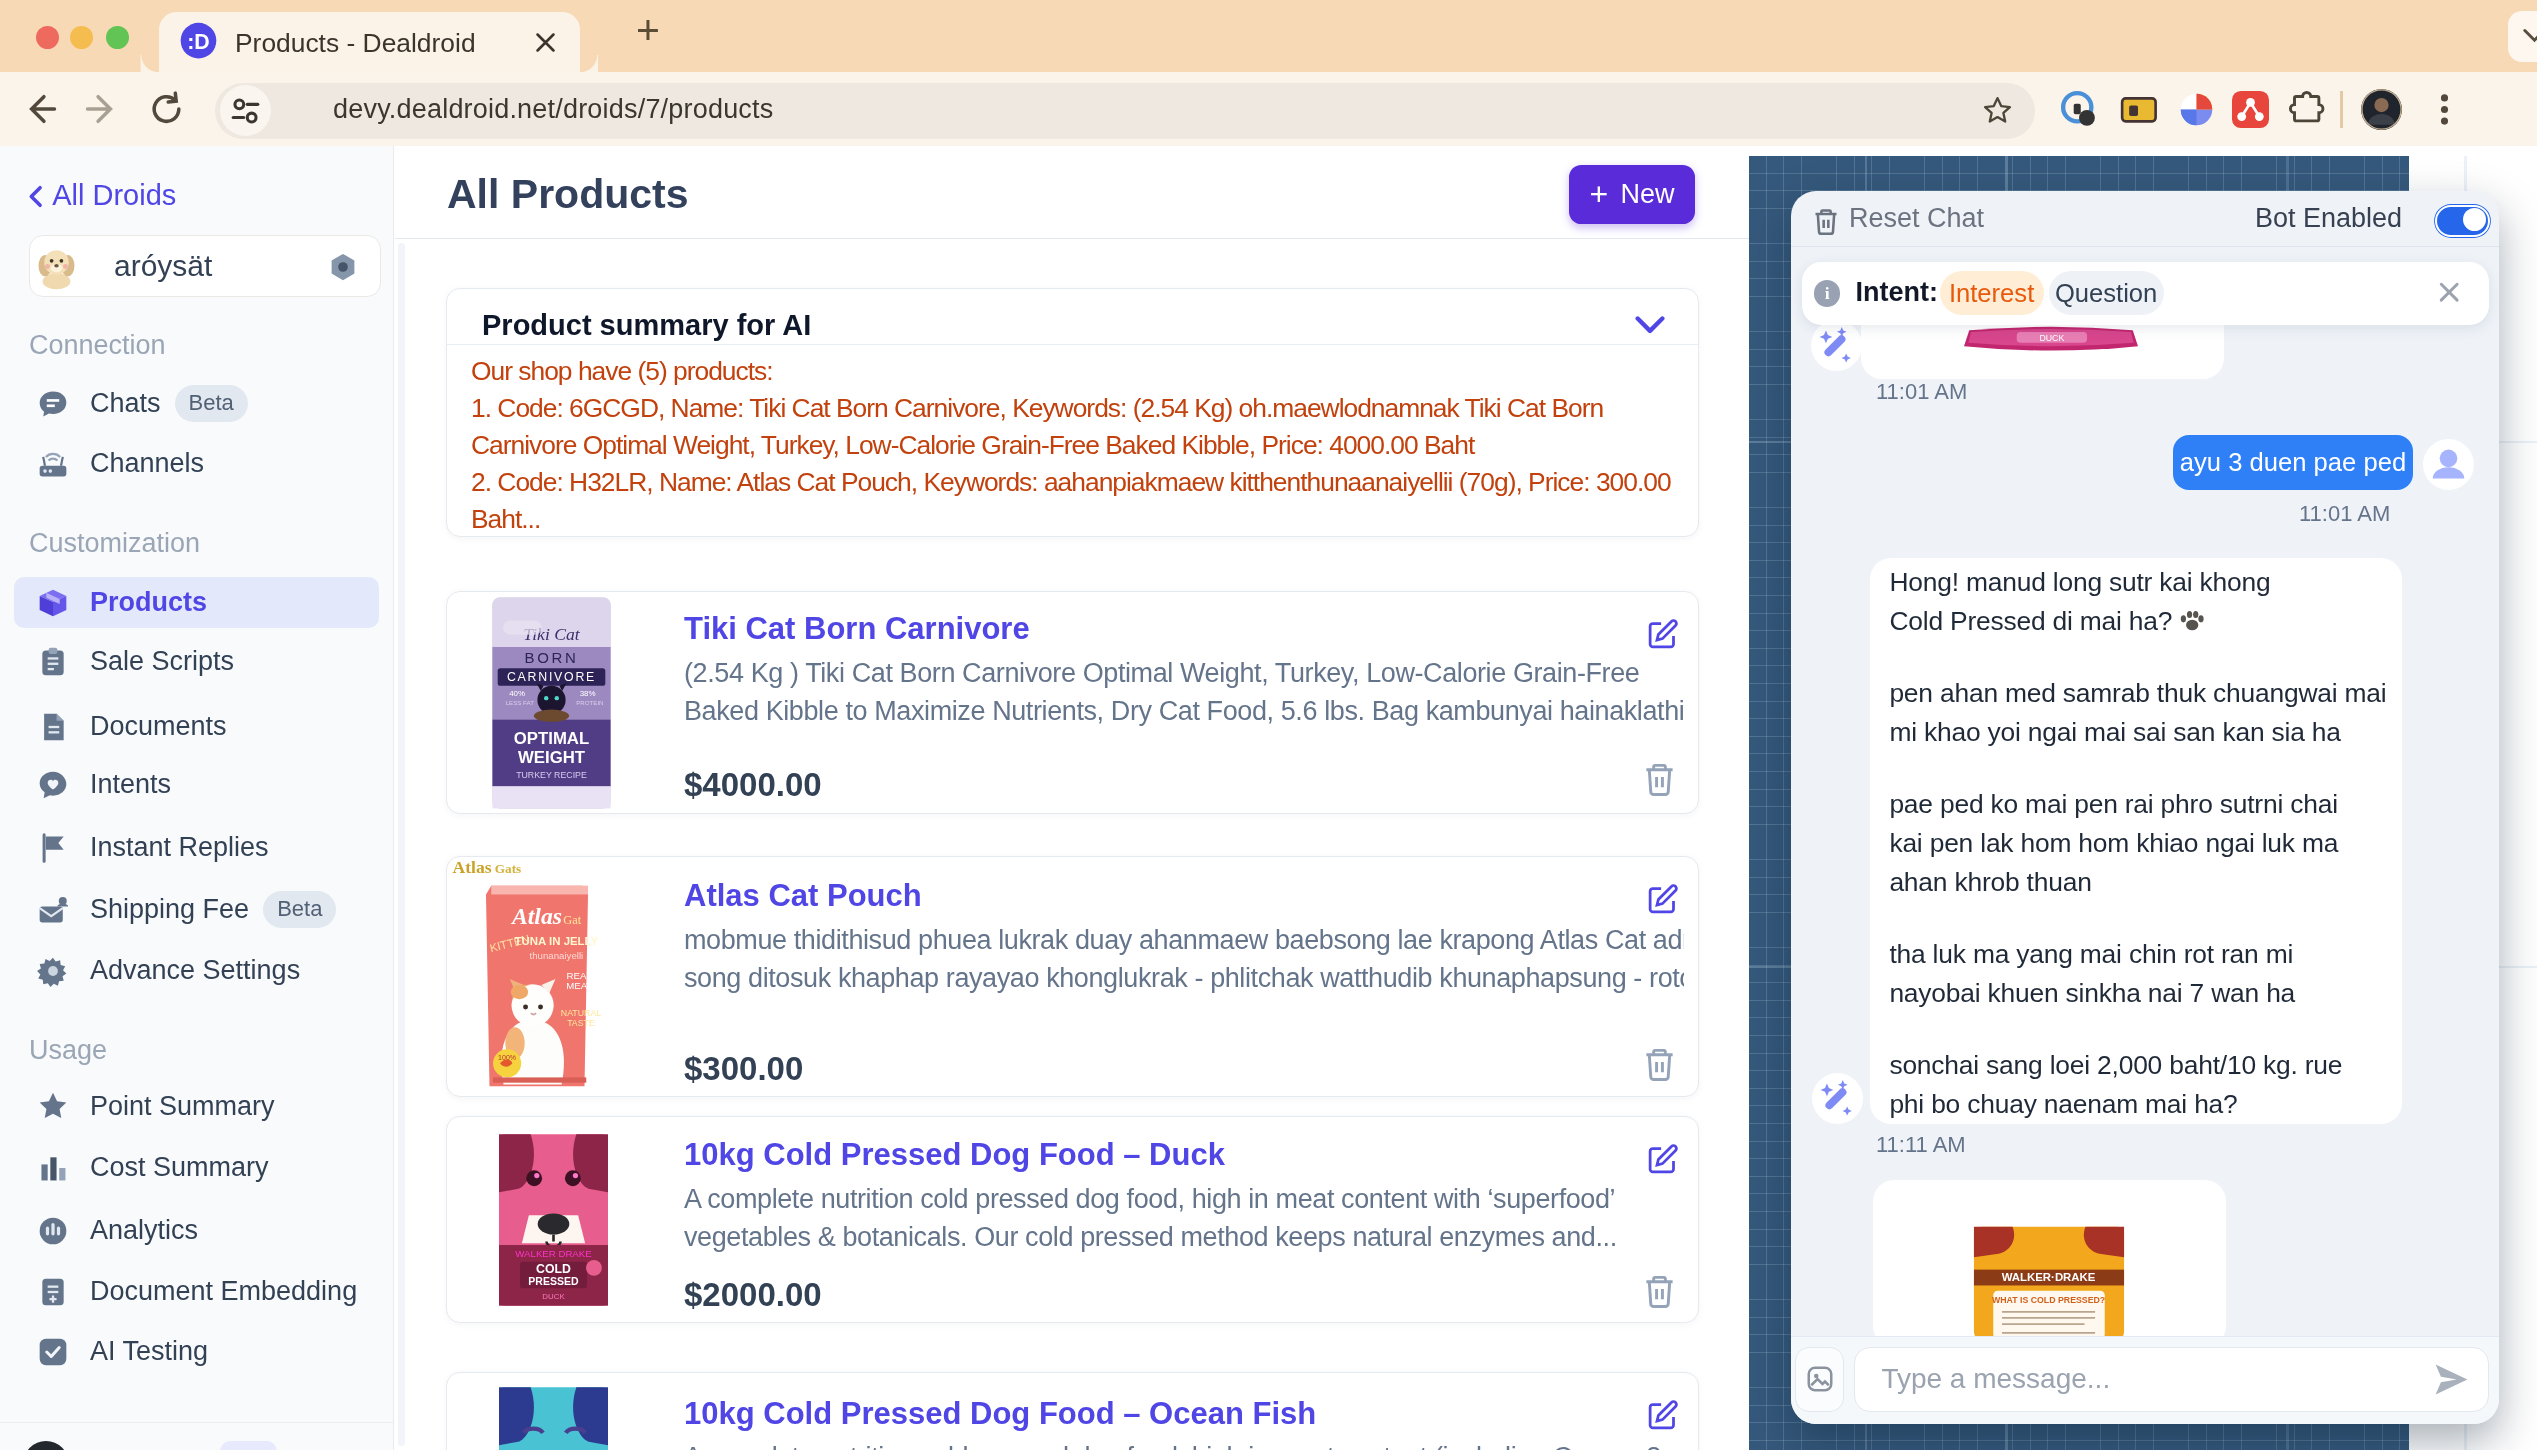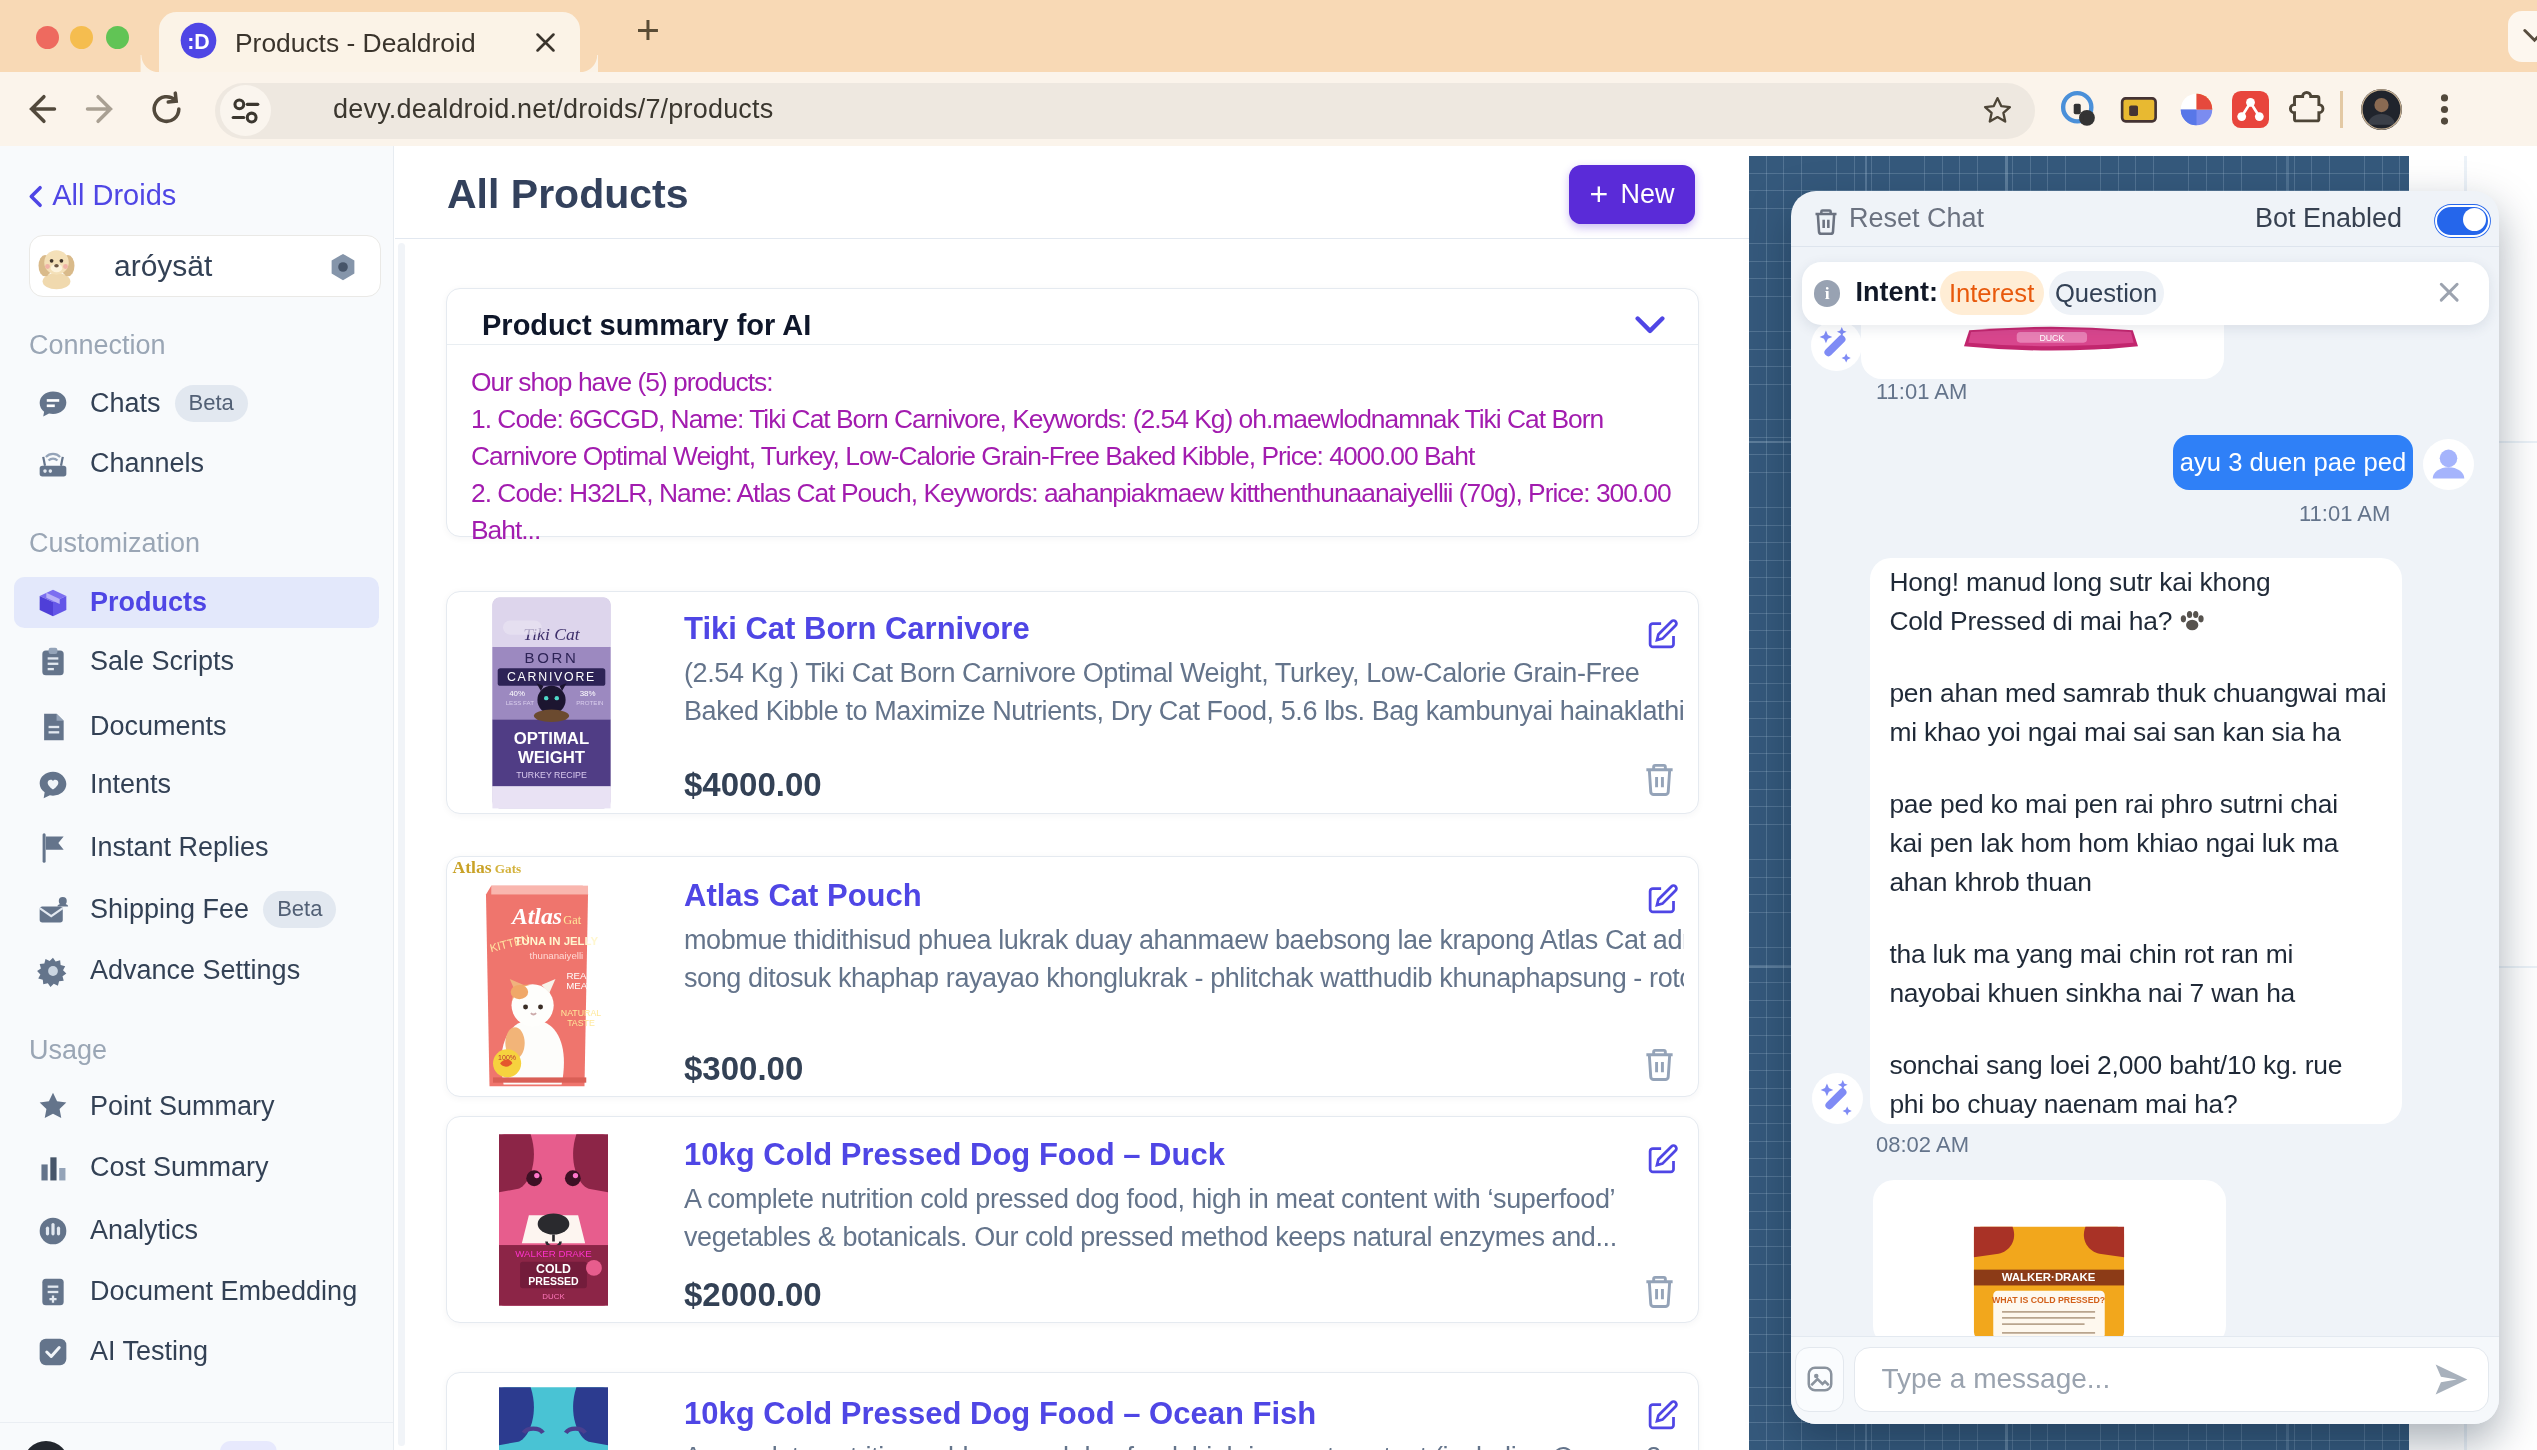--- a/index.html
+++ b/index.html
@@ -320,21 +320,21 @@
   <div id="newbtn"><span style="font-size:32px;margin-right:12.3px;font-weight:400">+</span> New</div>
  </div>
  <div id="hdrline"></div>
       <div style="position:absolute;left:2.6px;top:97px;width:7px;height:1203px;background:#f1f4f8;border-radius:3.5px"></div>
  <div class="card" style="top:142px;height:249px">
    <div style="position:absolute;left:35px;top:20px;font-size:29px;font-weight:700;color:#0f172a">Product summary for AI</div>
    <svg style="position:absolute;right:33px;top:26.4px" width="30" height="19.4" viewBox="0 0 34 22">
           <path d="M3 4 L17 18 L31 4" stroke="#4f46e5" stroke-width="5" fill="none" stroke-linecap="round" stroke-linejoin="round"></path>
         </svg>
    <div style="position:absolute;left:0;top:55px;width:1251px;height:0.9px;background:#e9eef2"></div>
-   <div style="position:absolute;left:24px;top:75px;font-size:26.4px;color:#a21caf;line-height:37px;white-space:nowrap;letter-spacing:-1px">
+   <div style="position:absolute;left:24px;top:64px;font-size:26.4px;color:#c2410c;line-height:37px;white-space:nowrap;letter-spacing:-1px">
      Our shop have (5) products:<br>
      1. Code: 6GCGD, Name: Tiki Cat Born Carnivore, Keywords: (2.54 Kg) oh.maewlodnamnak Tiki Cat Born<br>
      Carnivore Optimal Weight, Turkey, Low-Calorie Grain-Free Baked Kibble, Price: 4000.00 Baht<br>
      2. Code: H32LR, Name: Atlas Cat Pouch, Keywords: aahanpiakmaew kitthenthunaanaiyellii (70g), Price: 300.00<br>
      Baht...
    </div>
  </div>
  <div class="card" style="top:445px;height:223px">
    <svg class="pimg" style="left:41px;top:1.8px" width="127" height="218" viewBox="0 0 144 247">
      <rect x="5" y="4" width="134" height="239" rx="8" fill="#cfc5e2"></rect>
@@ -533,21 +533,21 @@
   <div class="avatar" style="left:21px;top:882px">
     <svg width="51" height="51" viewBox="0 0 58 58">
             <g fill="#7f8bf5">
               <rect x="22" y="16" width="9" height="30" rx="4.5" transform="rotate(45 29 31)"></rect>
               <path d="M17 12 l2.2 5 5 2.2 -5 2.2 -2.2 5 -2.2-5 -5-2.2 5-2.2z"></path>
               <path d="M35 8 l1.7 3.8 3.8 1.7 -3.8 1.7 -1.7 3.8 -1.7-3.8 -3.8-1.7 3.8-1.7z"></path>
               <path d="M40 38 l1.6 3.6 3.6 1.6 -3.6 1.6 -1.6 3.6 -1.6-3.6 -3.6-1.6 3.6-1.6z"></path>
             </g>
           </svg>
   </div>
-  <div class="tstamp" style="left:85px;top:941px">08:02 AM</div>
+  <div class="tstamp" style="left:85px;top:941px">11:11 AM</div>
   <div class="msgw" style="left:82px;top:989px;width:353px;height:167px">
     <svg style="position:absolute;left:90px;top:44px" width="172" height="115" viewBox="0 0 195 131">
       <rect x="12" y="3" width="171" height="128" rx="8" fill="#f2a71c"></rect>
       <path d="M12 3 h44 c6 16 -4 28 -16 31 l-28 4 z" fill="#a93226"></path>
       <path d="M183 3 h-44 c-6 16 4 28 16 31 l28 4 z" fill="#a93226"></path>
       <rect x="12" y="52" width="171" height="18" fill="#8c3b17"></rect>
       <text x="97" y="65" font-size="13" font-weight="bold" fill="#fff" text-anchor="middle">WALKER·DRAKE</text>
       <rect x="34" y="76" width="127" height="55" rx="5" fill="#fef8ee"></rect>
       <text x="97" y="90" font-size="10" font-weight="bold" fill="#d2601a" text-anchor="middle">WHAT IS COLD PRESSED?</text>
       <g stroke="#b9a58e" stroke-width="2">

